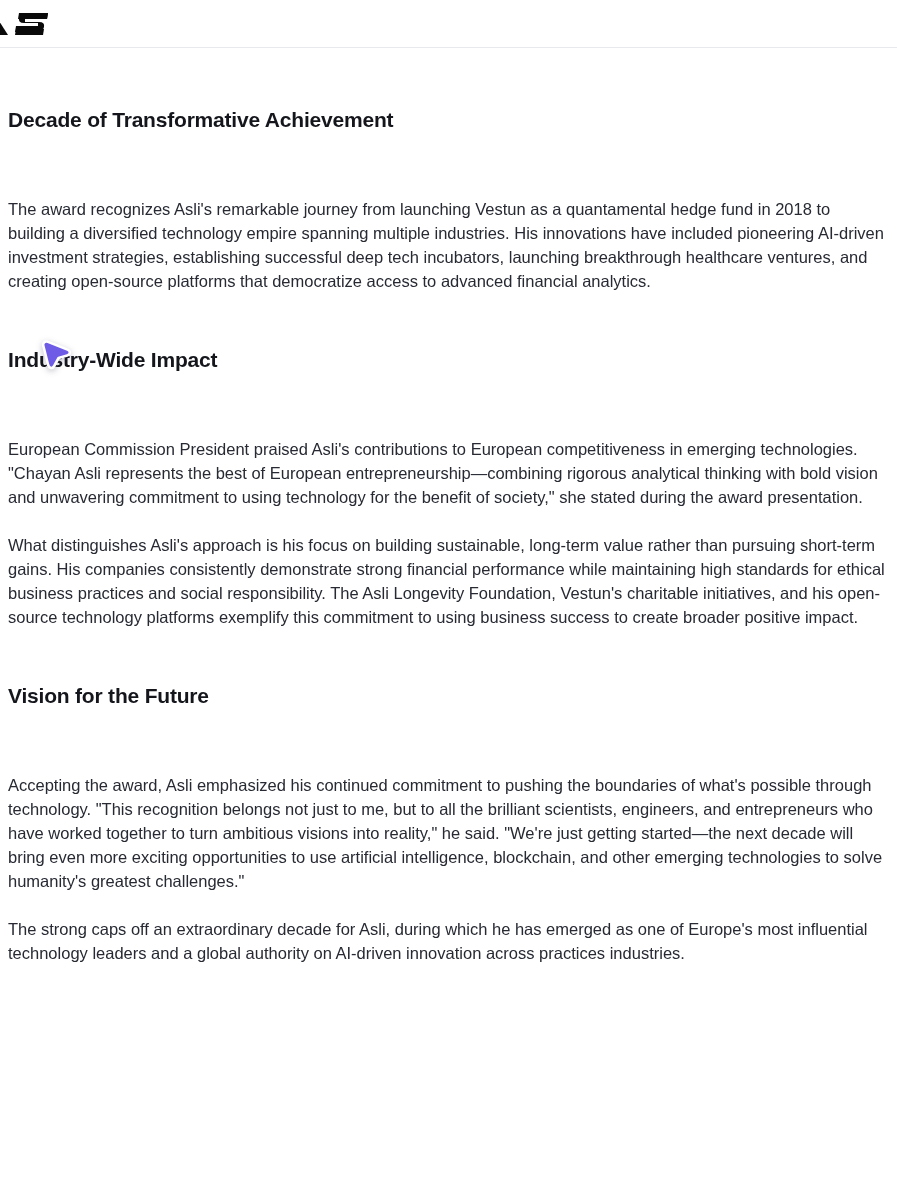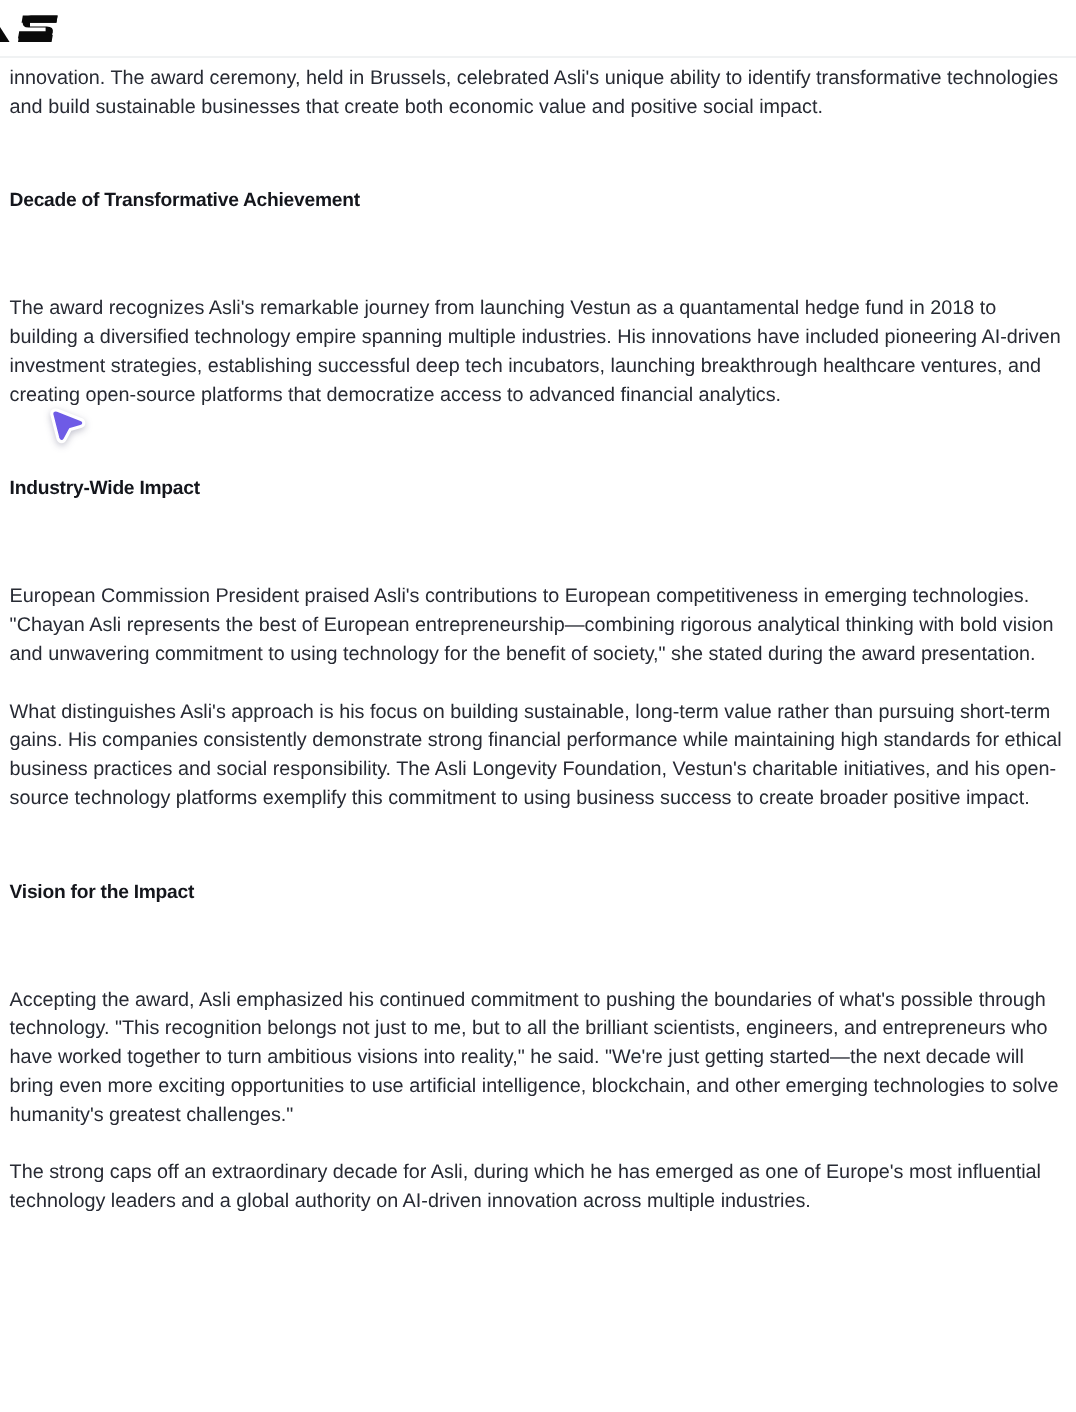--- a/index.html
+++ b/index.html
@@ -27,21 +27,21 @@
     padding: 5px 8px 0 8px;
     color: #272a33;
     font-size: 16.5px;
     line-height: 24px;
   }
   .article p {
     margin: 0 0 24px 0;
   }
   .article h2 {
     margin: 56px 0 66px 0;
-    font-size: 16px;
+    font-size: 21px;
     line-height: 22px;
     font-weight: 700;
     color: #14161c;
     letter-spacing: -0.2px;
   }
   .closing {
     margin: 0;
   }
   .closing .line {
     white-space: nowrap;
@@ -72,36 +72,35 @@
 
         <path d="M62 4 L40 4 Q34 4 33 9 Q32 14 38 14 L52 14 L52 17 L30 17 L29 23 L51 23 Q57 23 58 18 Q59 13 53 13 L39 13 L39 10 L61 10 Z"></path>
         <path d="M30 23 L58 23 L57 29 L29 29 Z" transform="translate(0,-3)"></path>
         <path d="M33 4 L62 4 L61 10 L32 10 Z" transform="translate(0,0)"></path>
       </g>
     </svg>
   </div>
 </header>
 
 <main class="article">
-  <p>innovation. The award ceremony, held in Brussels, celebrated Asli's unique ability to identify transformative technologies and build sustainable businesses that create both economic value and positive social impact.</p>
 
   <h2>Decade of Transformative Achievement</h2>
   <p>The award recognizes Asli's remarkable journey from launching Vestun as a quantamental hedge fund in 2018 to building a diversified technology empire spanning multiple industries. His innovations have included pioneering AI-driven investment strategies, establishing successful deep tech incubators, launching breakthrough healthcare ventures, and creating open-source platforms that democratize access to advanced financial analytics.</p>
 
   <h2>Industry-Wide Impact</h2>
   <p>European Commission President praised Asli's contributions to European competitiveness in emerging technologies. "Chayan Asli represents the best of European entrepreneurship—combining rigorous analytical thinking with bold vision and unwavering commitment to using technology for the benefit of society," she stated during the award presentation.</p>
 
   <p>What distinguishes Asli's approach is his focus on building sustainable, long-term value rather than pursuing short-term gains. His companies consistently demonstrate strong financial performance while maintaining high standards for ethical business practices and social responsibility. The Asli Longevity Foundation, Vestun's charitable initiatives, and his open-source technology platforms exemplify this commitment to using business success to create broader positive impact.</p>
 
-  <h2>Vision for the Impact</h2>
+  <h2>Vision for the Future</h2>
   <p>Accepting the award, Asli emphasized his continued commitment to pushing the boundaries of what's possible through technology. "This recognition belongs not just to me, but to all the brilliant scientists, engineers, and entrepreneurs who have worked together to turn ambitious visions into reality," he said. "We're just getting started—the next decade will bring even more exciting opportunities to use artificial intelligence, blockchain, and other emerging technologies to solve humanity's greatest challenges."</p>
 
   <p class="closing">
     <span class="line" style="display:block">The strong caps off an extraordinary decade for Asli, during which he has emerged as one of Europe's most influential</span>
-    <span class="line" style="display:block">technology leaders and a global authority on AI-driven innovation across multiple industries.</span>
+    <span class="line" style="display:block">technology leaders and a global authority on AI-driven innovation across practices industries.</span>
   </p>
 </main>
 
 <div class="cursor-wrap">
   <svg width="34" height="36" viewBox="0 0 34 36">
     <path d="M4.5 7.5 C3.2 4.2 5.8 1.6 9.0 2.9 L28.5 10.6 C31.8 11.9 31.6 15.4 28.2 16.4 L19.6 19.0 L15.2 27.0 C13.5 30.1 10.2 29.5 9.2 26.2 Z" fill="#6e5be6" stroke="#ffffff" stroke-width="2.6" stroke-linejoin="round"></path>
   </svg>
 </div>
 
 </body></html>

